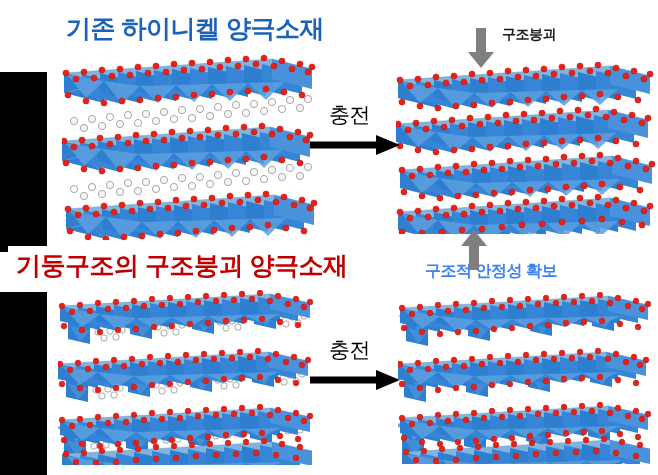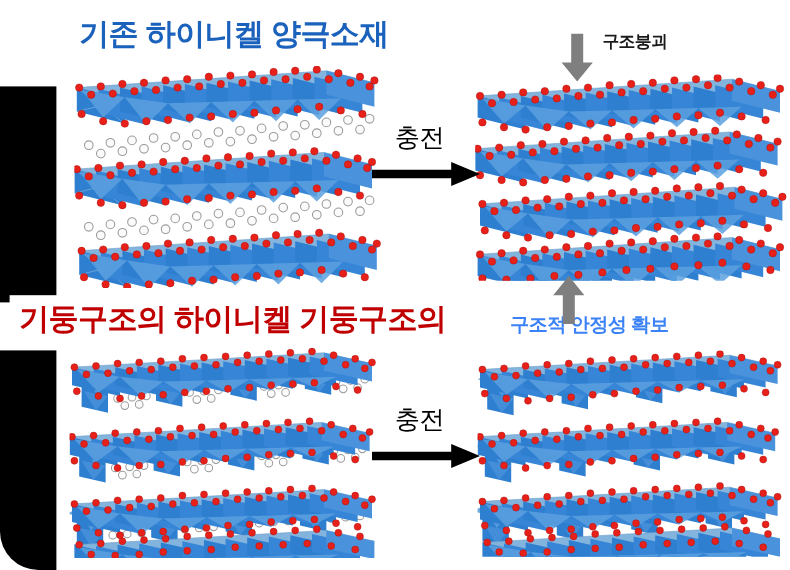--- a/index.html
+++ b/index.html
@@ -10,21 +10,20 @@
   }
   body {
     font-family: "Liberation Sans", "DejaVu Sans", sans-serif;
   }
   #stage {
     position: relative;
     width: 658px;
     height: 475px;
     background: #ffffff;
     overflow: hidden;
-    border-radius: 32px;
   }
 
   
   .black-bar {
     position: absolute;
     background: #000000;
     left: 0;
   }
   #black-bar-top   { top: 72px;  width: 47px; height: 180px; }
   #black-bar-bottom{ top: 292px; width: 47px; height: 183px; }
@@ -1149,21 +1148,21 @@
         <circle cx="198" cy="159" r="2.9"></circle>
           <circle cx="218" cy="161" r="2.9"></circle>
           <circle cx="238" cy="164" r="2.9"></circle>
       </g>
     </svg>
   </div>
 
   <div id="title-conventional" class="title">기존 하이니켈 양극소재</div>
 
   <div id="title-pillared-box">
-    <span id="title-pillared">기둥구조의 하이니켈 기둥구조의</span>
+    <span id="title-pillared">기둥구조의 구조붕괴 양극소재</span>
   </div>
 
   <div id="charge-label-top" class="proc-label">충전</div>
 
   <div id="arrow-charge-top" class="h-arrow">
     <svg width="90" height="26" viewBox="0 0 90 26" xmlns="http://www.w3.org/2000/svg">
       <line x1="0" y1="13" x2="70" y2="13" stroke="#000000" stroke-width="7"></line>
       <polygon points="66,3 90,13 66,23" fill="#000000"></polygon>
     </svg>
   </div>

